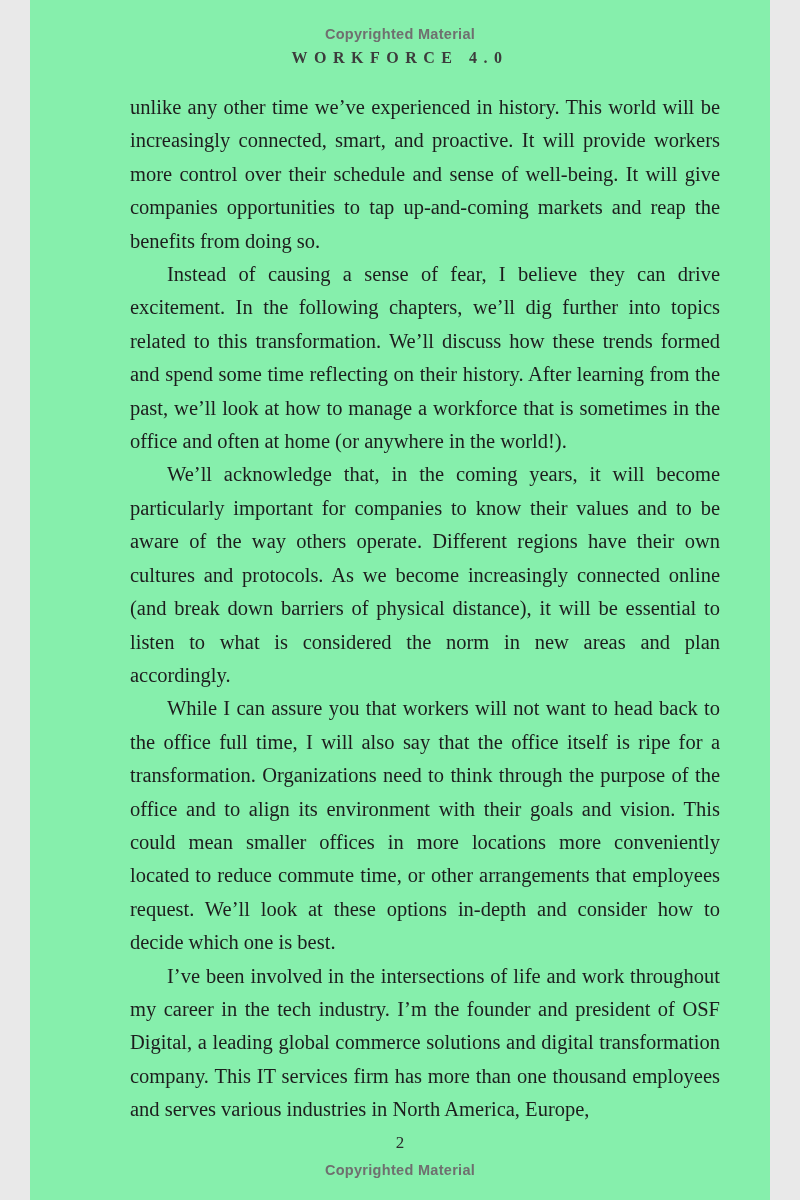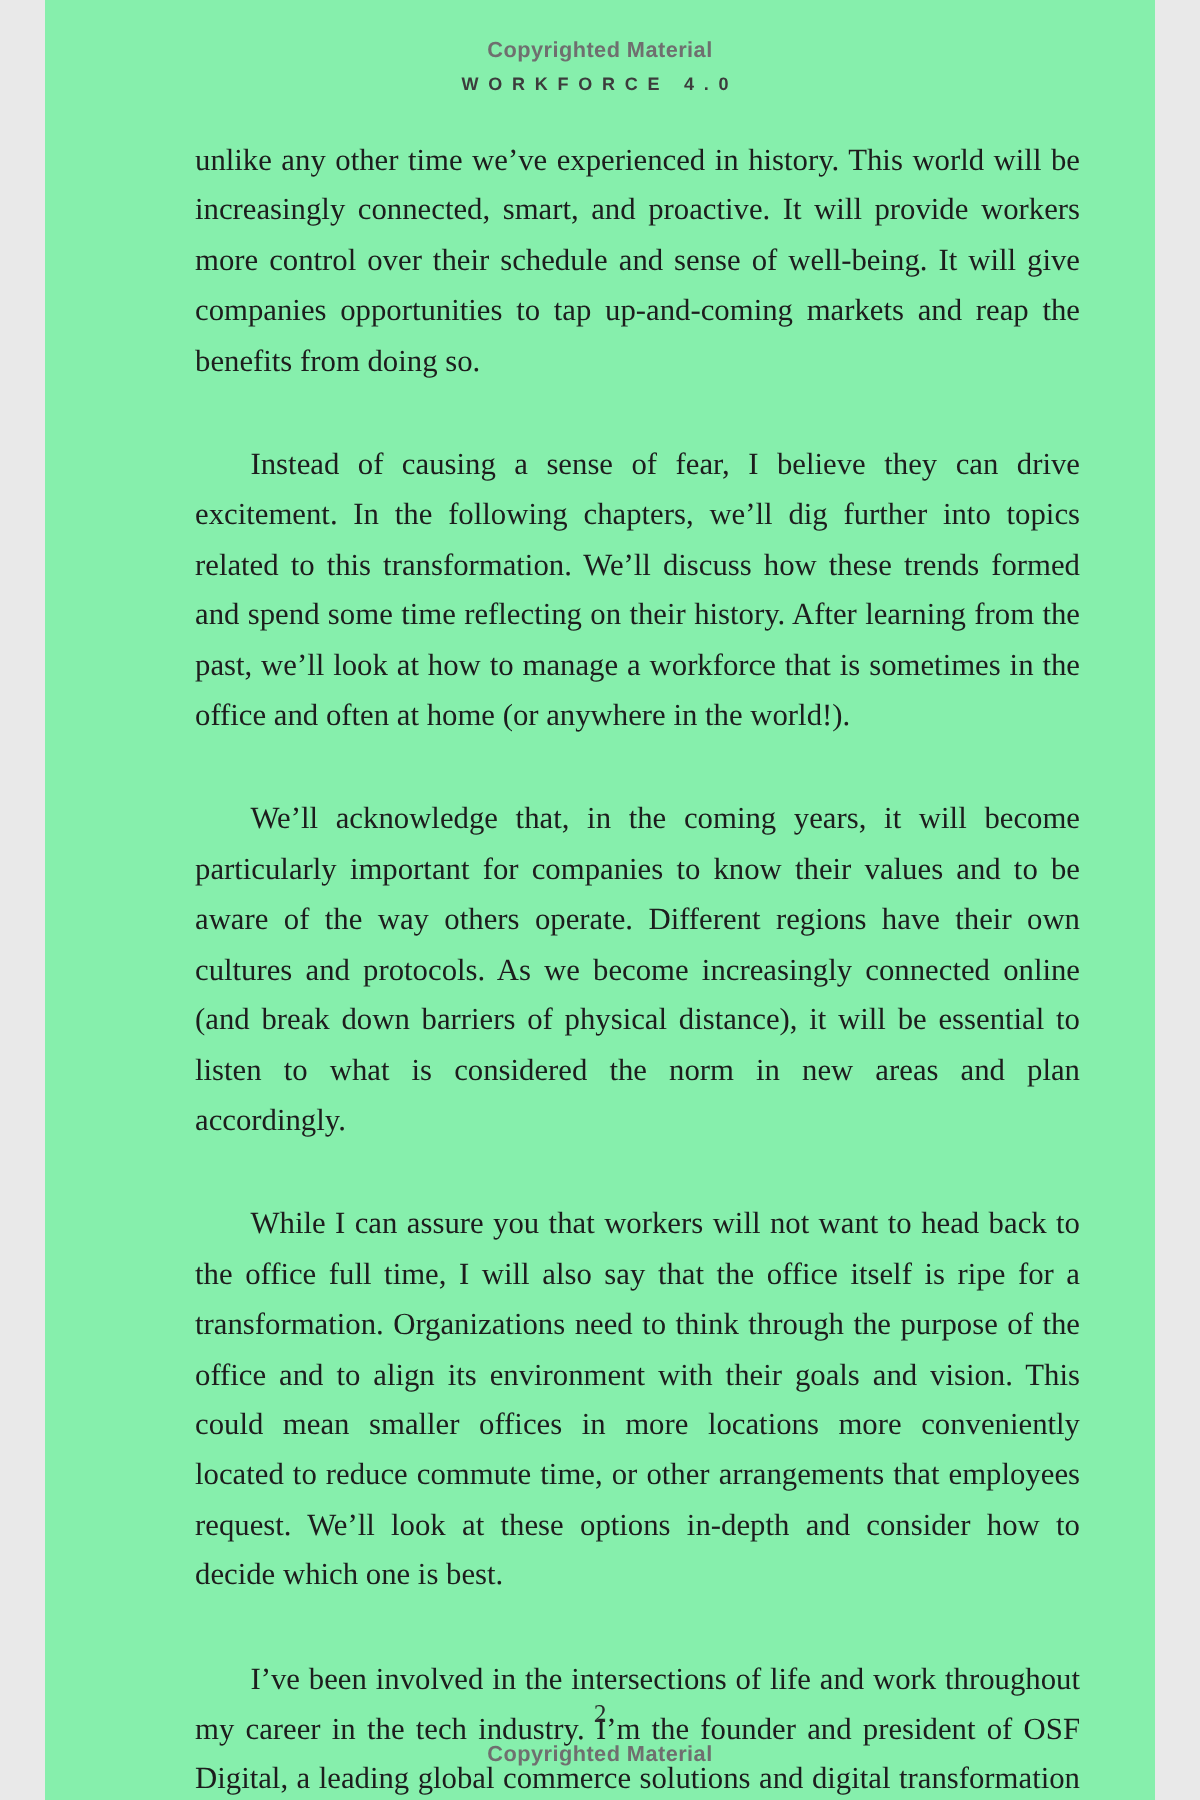--- a/index.html
+++ b/index.html
@@ -22,40 +22,40 @@
   }
   .copyright-notice {
     font-family: "Liberation Sans", sans-serif;
     font-weight: bold;
     font-size: 14.5px;
     color: #6f6f6f;
     letter-spacing: 0.3px;
   }
   .book-title {
     margin-top: 7px;
-    font-family: Liberation Sans, sans-serif;
+    font-family: Liberation Serif, serif;
     font-weight: bold;
-    font-size: 12px;
+    font-size: 16px;
     letter-spacing: 6.5px;
     color: #3c3c3c;
   }
   .page-body {
     position: absolute;
     top: 91px;
     left: 100px;
     width: 590px;
   }
   .page-body p {
     font-size: 20.5px;
     line-height: 33.4px;
     color: #1d1d1d;
     text-align: justify;
     text-justify: inter-word;
   }
-  .page-body p.indented { text-indent: 37px; margin-top: 36px; }
+  .page-body p.indented { text-indent: 37px; }
   .page-footer {
     position: absolute;
     bottom: 22px;
     left: 0;
     right: 0;
     text-align: center;
   }
   .page-number {
     font-family: "Liberation Serif", serif;
     font-size: 17px;

